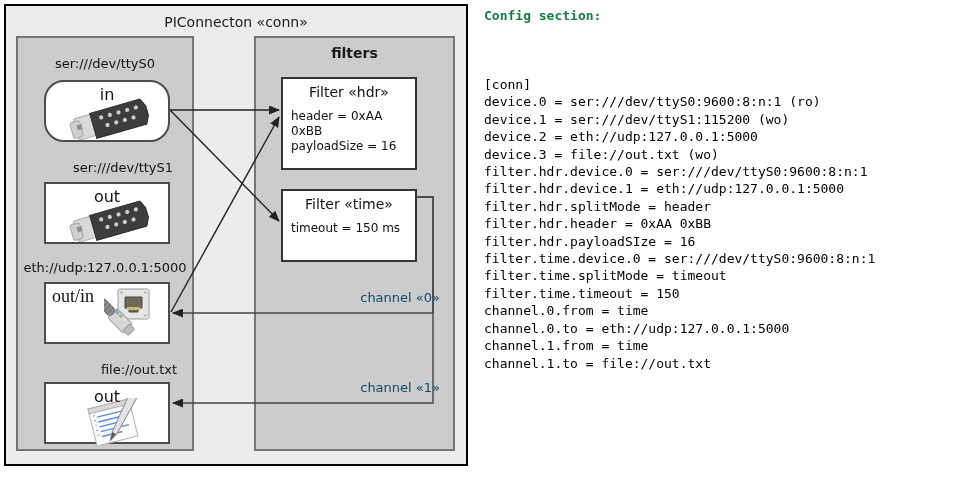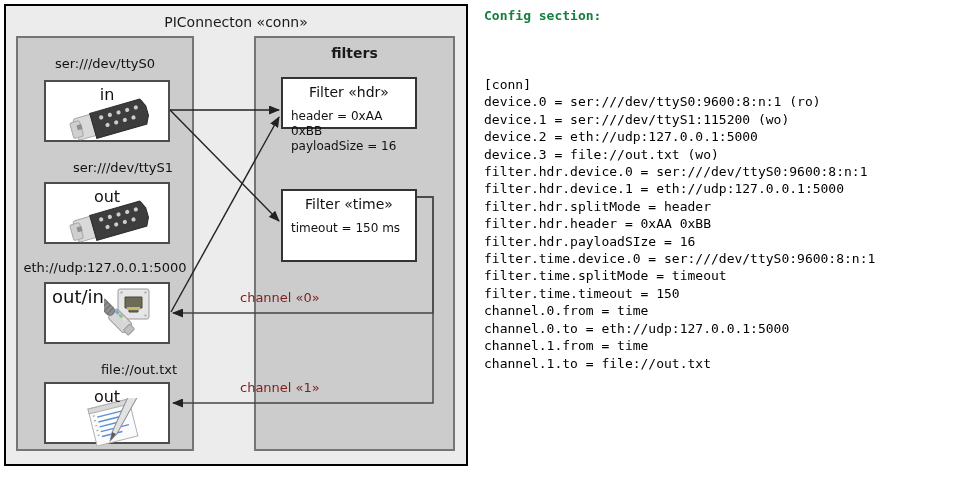--- a/index.html
+++ b/index.html
@@ -85,20 +85,21 @@
     font-size: 16px;
     color: #111111;
     z-index: 3;
   }
   .dev-io.left-io {
     left: 6px;
     width: auto;
     text-align: left;
     font-size: 18px;
     top: 2px;
+    font-family: Liberation Serif, serif;
   }
 
   
   .filter-box {
     position: absolute;
     background: #ffffff;
     border: 2px solid #333333;
     box-sizing: border-box;
   }
   .filter-title {
@@ -113,23 +114,23 @@
     position: absolute;
     left: 8px; top: 30px;
     font-size: 12px;
     color: #111111;
     line-height: 15px;
   }
 
   .channel-label {
     position: absolute;
     font-size: 13px;
-    color: #7f1d1d;
+    color: #0c4a6e;
     white-space: nowrap;
-    text-align: left;
+    text-align: right;
   }
 
   svg.edges {
     position: absolute;
     left: 0; top: 0;
     width: 478px; height: 484px;
     overflow: visible;
     pointer-events: none;
   }
 
@@ -169,21 +170,21 @@
 
 <div id="diagram">
 
   <div class="outer-box">
     <div class="outer-title">PIConnecton «conn»</div>
   </div>
 
   <div class="panel" id="devices-panel"></div>
 
   <div class="dev-label" style="left:16px; top:56px; width:178px;">ser:///dev/ttyS0</div>
-  <div class="dev-box" style="left:44px; top:80px; width:126px; height:62px;">
+  <div class="dev-box" style="left:44px; top:80px; width:126px; height:62px;border-radius:20px;">
     <div class="dev-io">in</div>
     <div class="icon-wrap" style="left:18px; top:14px;">
       <svg width="92" height="46" viewBox="0 0 92 46">
         <g transform="rotate(-16 46 23)">
           <rect x="10" y="13" width="72" height="22" rx="3" fill="#d9d9d9" stroke="#a8a8a8" stroke-width="1"></rect>
           <rect x="6" y="16" width="10" height="16" rx="2" fill="#cfcfcf" stroke="#a8a8a8" stroke-width="1"></rect>
           <path d="M28 12 L80 12 L84 20 L84 30 L80 38 L28 38 Z" fill="#3d3d3d" stroke="#2a2a2a" stroke-width="1"></path>
           <g fill="#cdcdcd">
             <circle cx="38" cy="19" r="2.1"></circle>
               <circle cx="47" cy="19" r="2.1"></circle>
@@ -281,21 +282,21 @@
           <path d="M22 40 L26 32 L29 35 Z" fill="#5a5a5a"></path>
         </g>
       </svg>
     </div>
   </div>
 
   <div class="panel" id="filters-panel">
     <div class="panel-title">filters</div>
   </div>
 
-  <div class="filter-box" style="left:281px; top:77px; width:136px; height:52px;padding-left:35px;">
+  <div class="filter-box" style="left:281px; top:77px; width:136px; height:93px;padding-left:35px;">
     <div class="filter-title">Filter «hdr»</div>
     <div class="filter-props">
       <div>header = 0xAA 0xBB</div>
       <div>payloadSize = 16</div>
     </div>
   </div>
 
   <div class="filter-box" style="left:281px; top:189px; width:136px; height:73px;">
     <div class="filter-title">Filter «time»</div>
     <div class="filter-props">

